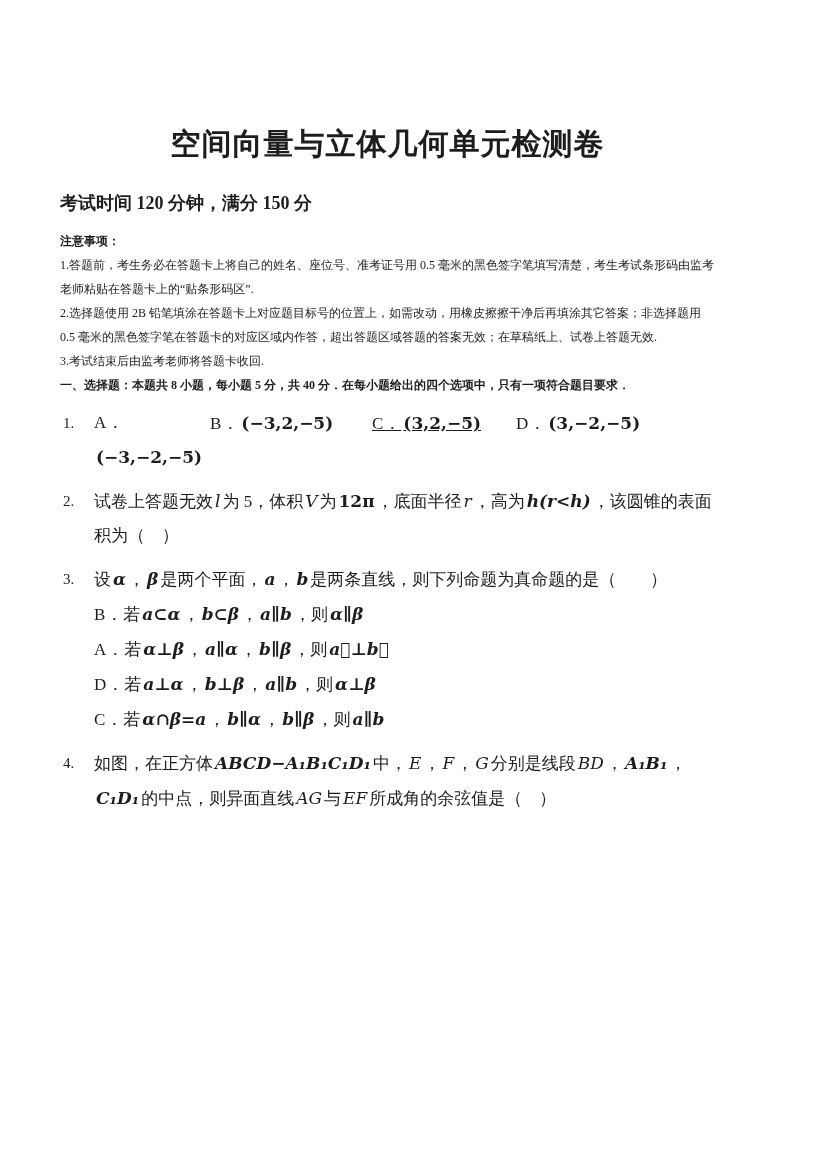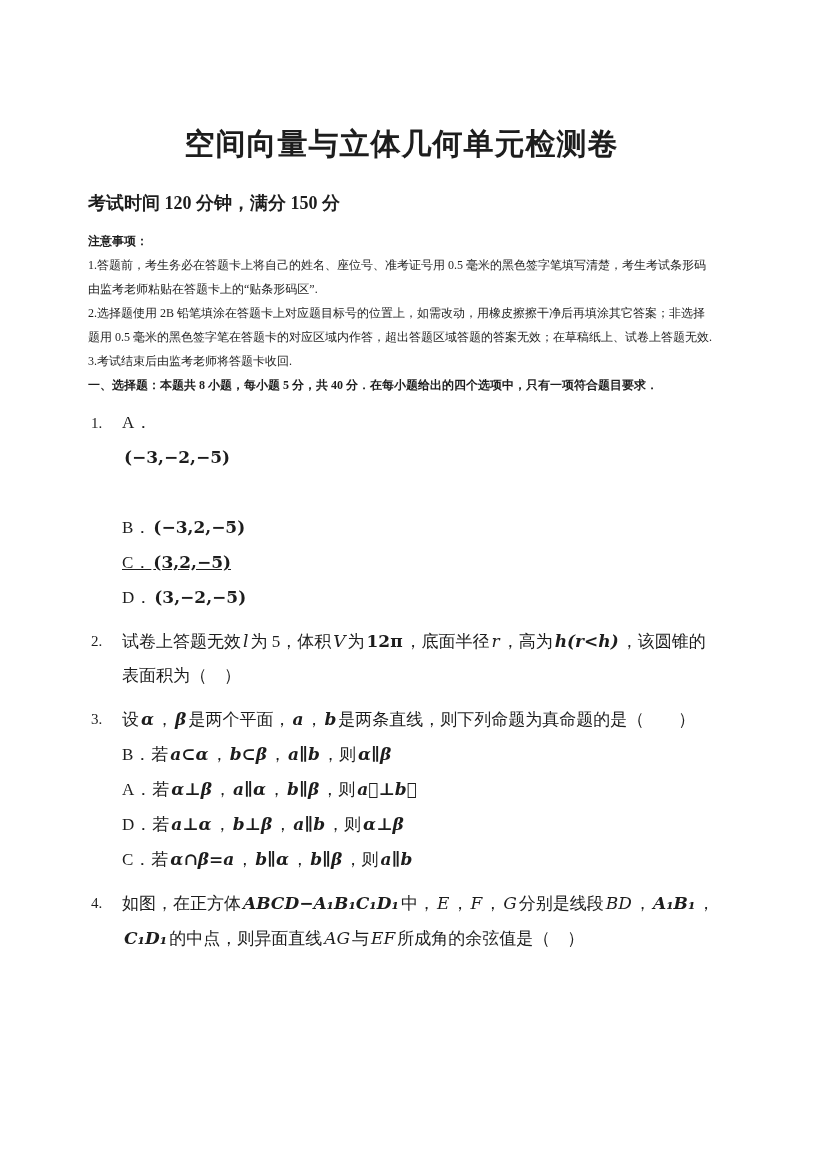--- a/index.html
+++ b/index.html
@@ -12,21 +12,21 @@
     height: 1169px;
     overflow: hidden;
     color: #1d1d1d;
     font-family: "Liberation Serif", "DejaVu Serif", serif;
     -webkit-font-smoothing: antialiased;
   }
   .page {
     box-sizing: border-box;
     width: 827px;
     height: 1169px;
-    padding: 126px 112px 0 88px;
+    padding: 126px 112px 0 60px;
   }
   .doc-title {
     margin: 0;
     text-align: center;
     font-size: 30px;
     font-weight: 600;
     letter-spacing: 1px;
     line-height: 1.2;
   }
   .doc-subtitle {
@@ -54,24 +54,23 @@
   }
   .qnum {
     position: absolute;
     left: 3px;
     top: 2px;
     font-size: 15px;
   }
   .opt-row {
     display: flex;
     margin-top: 6px;
-    flex-direction: column;
   }
   .opt-row .opt:nth-child(1) { width: 116px; }
-  .opt-row .opt:nth-child(2) { width: 162px; margin-top: 35px; }
+  .opt-row .opt:nth-child(2) { width: 162px; }
   .opt-row .opt:nth-child(3) { width: 144px; text-decoration: underline; }
   .opt-col .opt { display: block; }
   .opt-label { letter-spacing: 0.5px; }
   
   .seg-i, .seg-b, .seg-bi {
     font-family: "DejaVu Serif", serif;
     padding: 0 2px;
   }
   .seg-i  { font-style: italic; }
   .seg-b  { font-weight: bold; }

